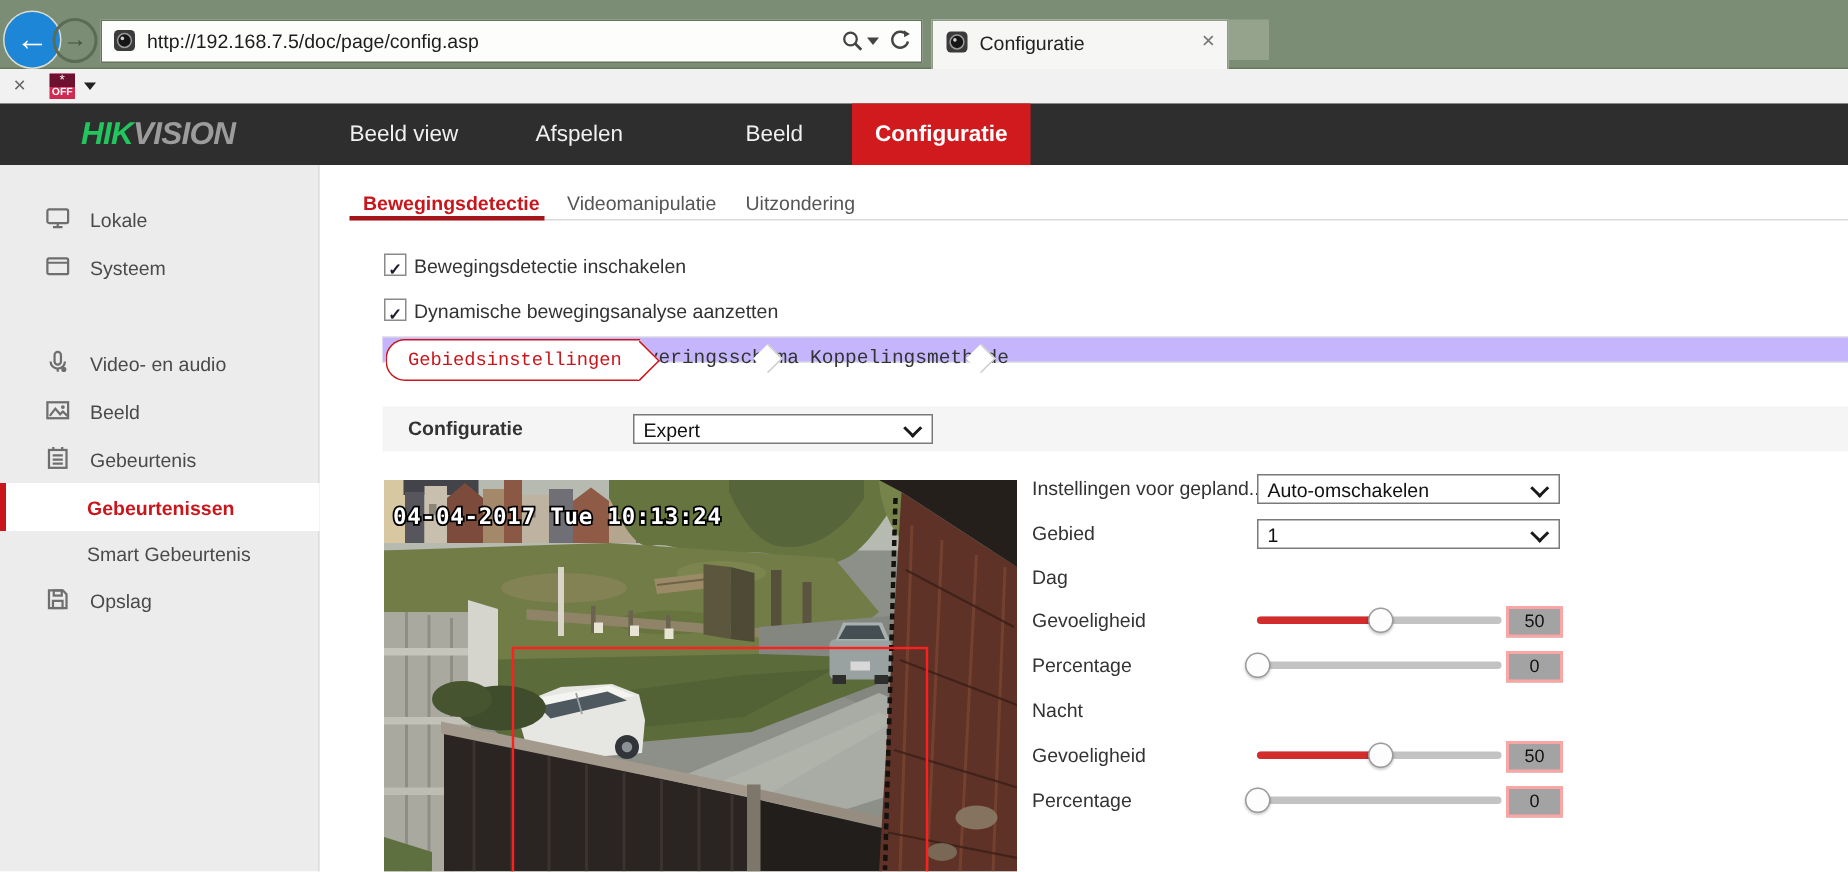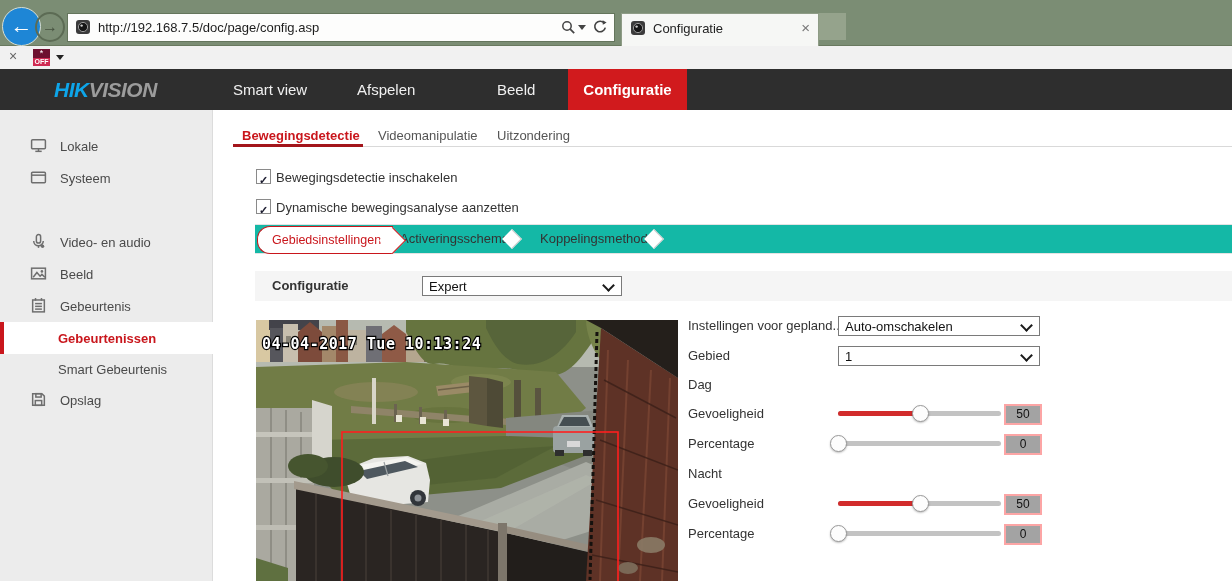--- a/index.html
+++ b/index.html
@@ -28,21 +28,21 @@
   .toolbar2{position:absolute;left:0;top:46px;width:1232px;height:23px;background:#f1f1f1;border-bottom:1px solid #d2d2d2;}
   .toolbar2 .tclose{position:absolute;left:9px;top:2px;font-size:14px;color:#666;}
   .officon{position:absolute;left:33px;top:3px;width:17px;height:17px;background:#cf2a52;overflow:hidden;}
   .officon .star{display:block;height:9px;background:#6e1030;color:#fff;font-size:9px;line-height:9px;text-align:center;}
   .officon .offtxt{display:block;height:8px;color:#fff;font-size:7px;line-height:8px;font-weight:bold;text-align:center;}
   .toolbar2 .tcaret{position:absolute;left:56px;top:9px;width:0;height:0;border-left:4px solid transparent;border-right:4px solid transparent;border-top:5px solid #222;}
 
   
   .appheader{position:absolute;left:0;top:69px;width:1232px;height:41px;background:#2e2e2e;}
   .logo{position:absolute;left:54px;top:9px;font-size:21px;font-weight:bold;font-style:italic;letter-spacing:-0.5px;}
-  .logo .hik{color:#0ea5e9;font-style:italic;}
+  .logo .hik{color:#22c55e;font-style:italic;}
   .logo .vision{color:#9c9c9c;}
   .navitem{position:absolute;top:0;height:41px;line-height:41px;font-size:15px;color:#f0f0f0;}
   .nav-live{left:233px;}
   .nav-afspelen{left:357px;}
   .nav-beeld{left:497px;}
   .nav-config{left:568px;width:119px;background:#d11a1d;text-align:center;font-weight:bold;color:#fff;}
 
   
   .sidebar{position:absolute;left:0;top:110px;width:213px;height:471px;background:#ececec;border-right:1px solid #dcdcdc;box-sizing:border-box;}
   .side-item{position:absolute;left:0;width:213px;height:32px;}
@@ -62,21 +62,21 @@
 
   
   .cbrow{position:absolute;left:256px;height:16px;}
   .cbrow .box{position:absolute;left:0;top:0;width:13px;height:13px;background:#fff;border:1px solid #8a8a8a;text-align:center;}
   .cbrow .box .chk{font-size:11px;line-height:13px;color:#1c1c30;font-weight:bold;}
   .cbrow .cblabel{position:absolute;left:20px;top:1px;font-size:13px;color:#333;white-space:nowrap;}
   .cb1{top:169px;}
   .cb2{top:199px;}
 
   
-  .strip{position:absolute;left:255px;top:224px;width:977px;height:30px;background:#14b8a6;border-top:1px solid #e3e3e3;border-bottom:1px solid #e3e3e3;box-sizing:border-box;}
+  .strip{position:absolute;left:255px;top:224px;width:977px;height:18px;background:#c4b5fd;border-top:1px solid #e3e3e3;border-bottom:1px solid #e3e3e3;box-sizing:border-box;font-family:Liberation Mono, monospace;}
   .pill{position:absolute;left:2px;top:1px;height:26px;line-height:26px;padding:0 12px 0 14px;border:1px solid #c9161c;border-right:none;border-radius:13px 0 0 13px;color:#c9161c;font-size:12.5px;background:#fff;z-index:2;}
   .pill::after{content:'';position:absolute;right:-9px;top:3.5px;width:18px;height:18px;border-top:1px solid #c9161c;border-right:1px solid #c9161c;transform:rotate(45deg);background:#fff;}
   .striplabel{position:absolute;top:0;height:28px;line-height:28px;font-size:13px;color:#333;}
   .st-activering{left:145px;}
   .st-koppeling{left:285px;}
   .stsep{position:absolute;top:7px;width:13px;height:13px;border-top:1px solid #ccc;border-right:1px solid #ccc;transform:rotate(45deg);background:#fff;}
   .sep1{left:250px;}
   .sep2{left:392px;}
 
   
@@ -158,21 +158,21 @@
       <span class="star">*</span>
       <span class="offtxt">OFF</span>
     </span>
     <span class="tcaret"></span>
   </div>
 
   <div class="appheader">
     <div class="logo">
       <span class="hik">HIK</span><span class="vision">VISION</span>
     </div>
-    <div class="navitem nav-live">Smart view</div>
+    <div class="navitem nav-live">Beeld view</div>
     <div class="navitem nav-afspelen">Afspelen</div>
     <div class="navitem nav-beeld">Beeld</div>
     <div class="navitem nav-config">Configuratie</div>
   </div>
 
   <div class="sidebar">
     <div class="side-item" style="top:20px;">
       <span class="sicon"><svg width="17" height="17" viewBox="0 0 16 16" fill="none" stroke="#6e6e6e" stroke-width="1.4">
             <rect x="1.5" y="2.5" width="13" height="8.5" rx="1"></rect>
             <line x1="8" y1="11" x2="8" y2="13.5"></line>

